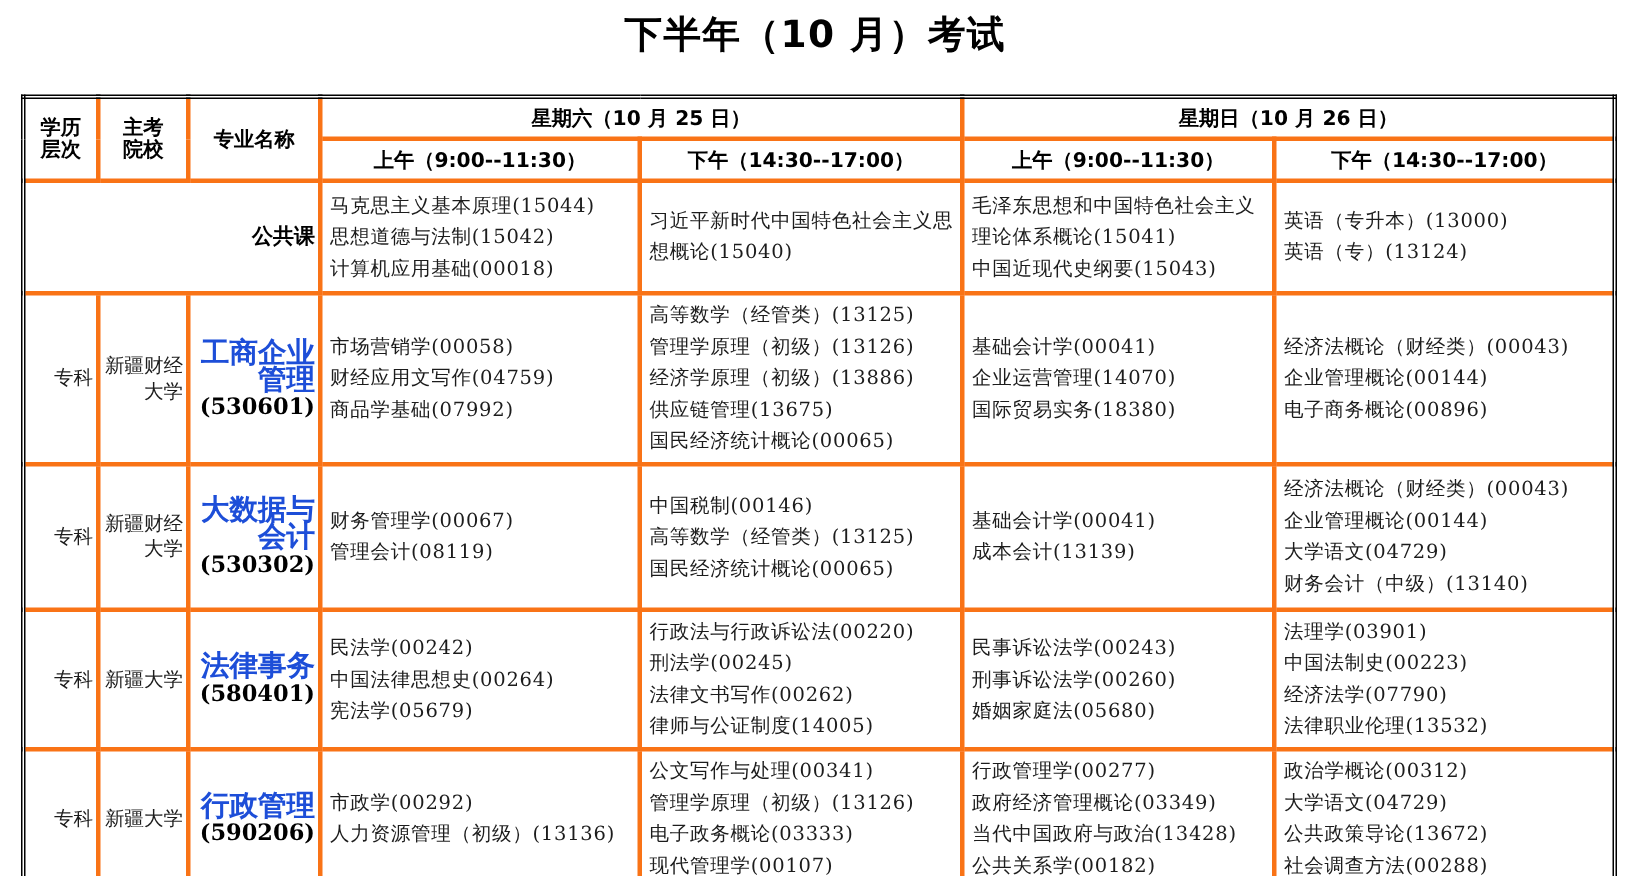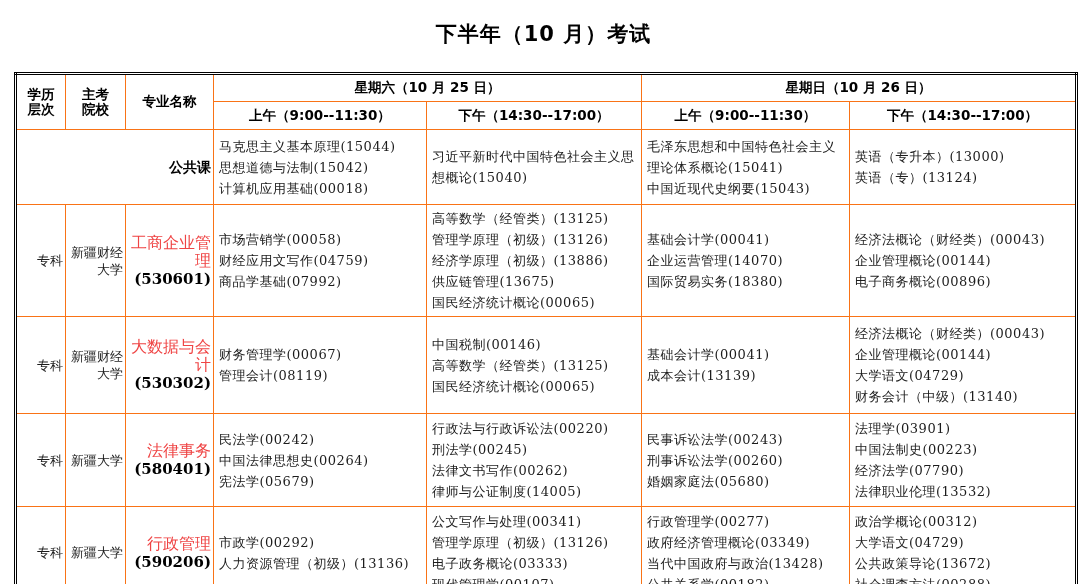--- a/index.html
+++ b/index.html
@@ -1,38 +1,38 @@
 <!DOCTYPE html>
 <html><head>
 <meta charset="utf-8">
 <style>
   html,body{margin:0;padding:0;background:#fff;width:1087px;height:584px;overflow:hidden;}
   body{font-family:"DejaVu Sans",sans-serif;color:#000;}
   .page-title{
-    text-align:center;font-size:21px;font-weight:bold;margin-top:20px;
+    text-align:center;font-size:25px;font-weight:bold;margin-top:6px;
     letter-spacing:1px;color:#000;font-family:"DejaVu Sans",sans-serif;
   }
   table.exam{
     border-collapse:collapse;table-layout:fixed;
     margin:24px 0 0 14px;width:1061px;
     border:3px double #000;
   }
   table.exam th,table.exam td{
-    border:1px solid #f97316;vertical-align:middle;overflow:hidden;
+    border:3px solid #f97316;vertical-align:middle;overflow:hidden;
   }
   thead th{
     font-size:13.5px;font-weight:bold;text-align:center;padding:2px;
     font-family:"DejaVu Sans",sans-serif;color:#000;
   }
   thead tr{height:28px;}
   .pre{white-space:pre-line;line-height:15px;}
   tbody td{font-size:13px;color:#1c1c1c;}
   .cell-center{text-align:right;padding:2px;line-height:17px;font-family:"DejaVu Sans",sans-serif;}
   .public-cell{font-weight:bold;font-size:14px;color:#000;}
-  .major-name{font-weight:normal;font-size:16px;color:#ef4444;line-height:18px;font-family:"DejaVu Sans",sans-serif;}
+  .major-name{font-weight:bold;font-size:19px;color:#1d4ed8;line-height:18px;font-family:"DejaVu Sans",sans-serif;}
   .major-code{font-weight:bold;font-size:15px;color:#000;line-height:18px;font-family:"DejaVu Serif",serif;}
   .course-cell{padding:3px 2px 3px 5px;font-family:"DejaVu Serif",serif;}
   .course-line{line-height:21px;letter-spacing:0.5px;}
   
   tbody tr:nth-child(1){height:75px;}
   tbody tr:nth-child(2){height:110px;}
   tbody tr:nth-child(3){height:97px;}
   tbody tr:nth-child(4){height:93px;}
   tbody tr:nth-child(5){height:93px;}
 </style>

